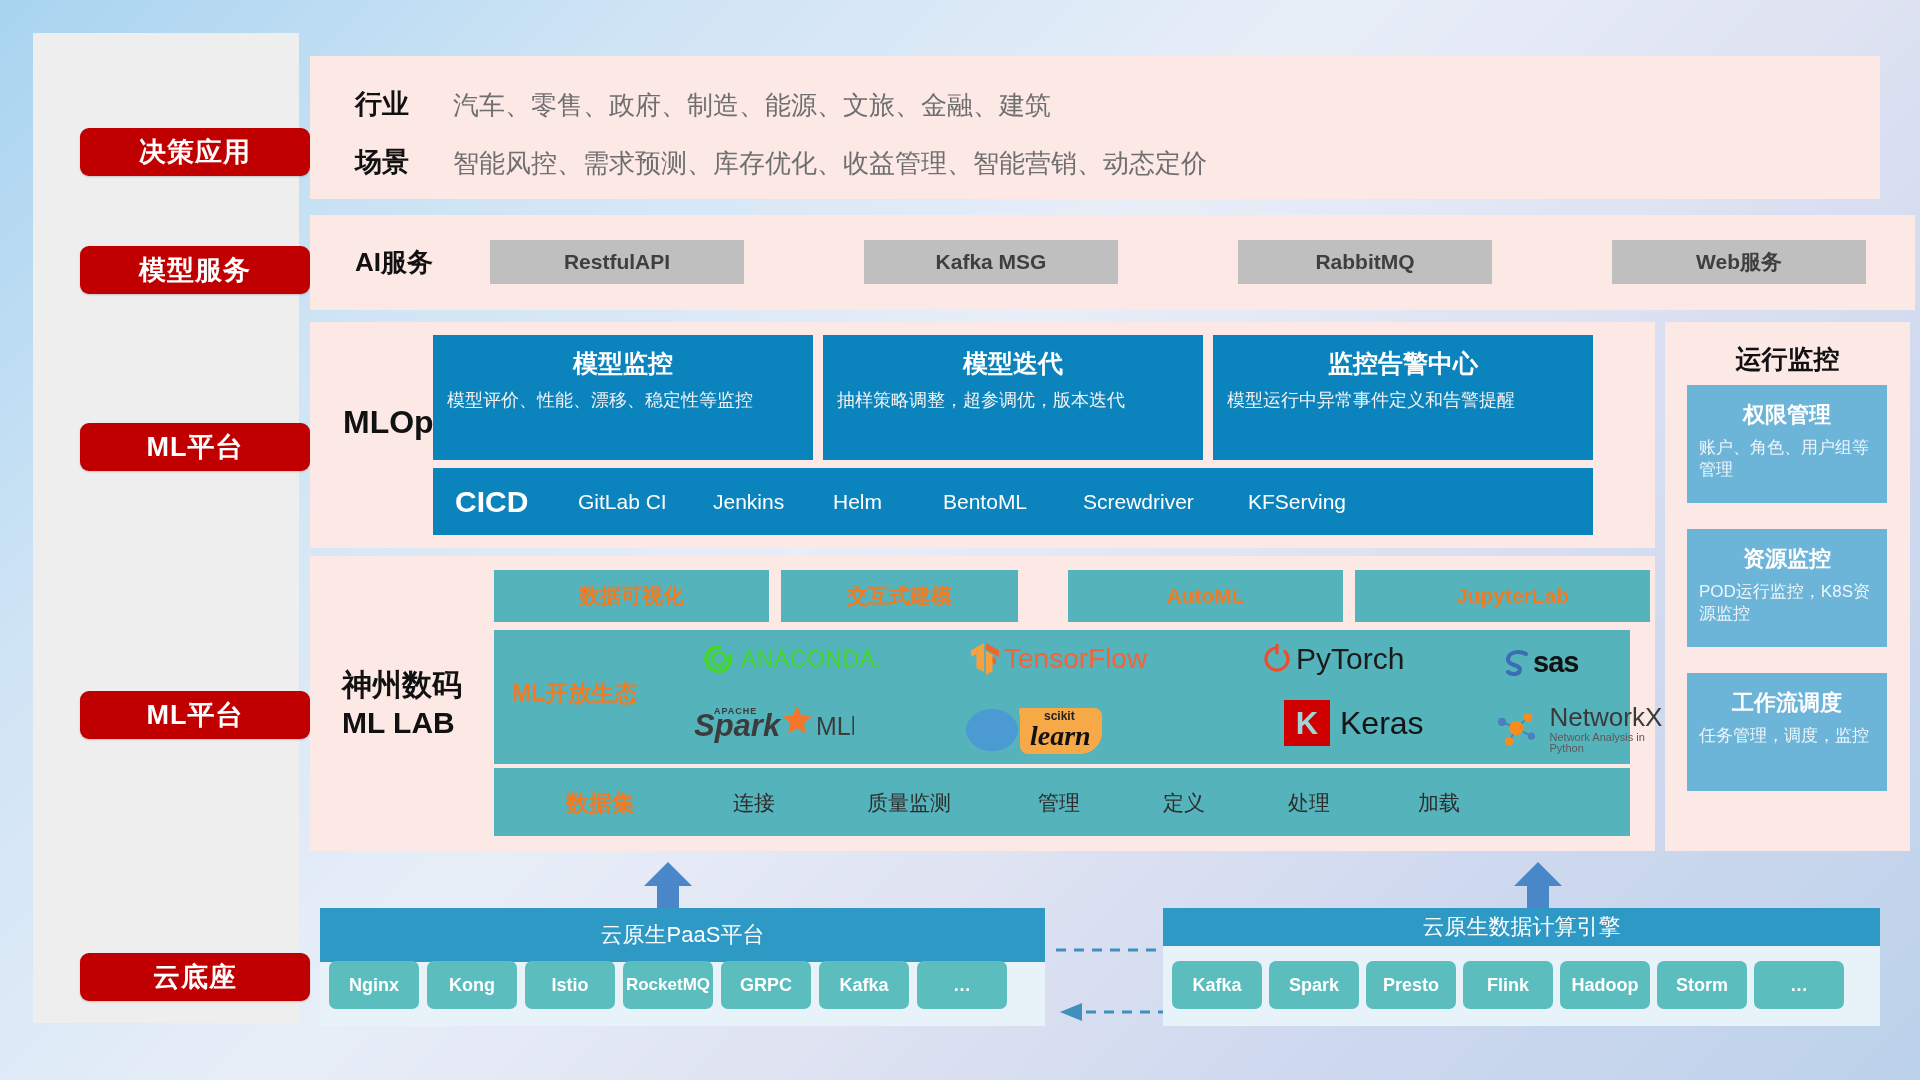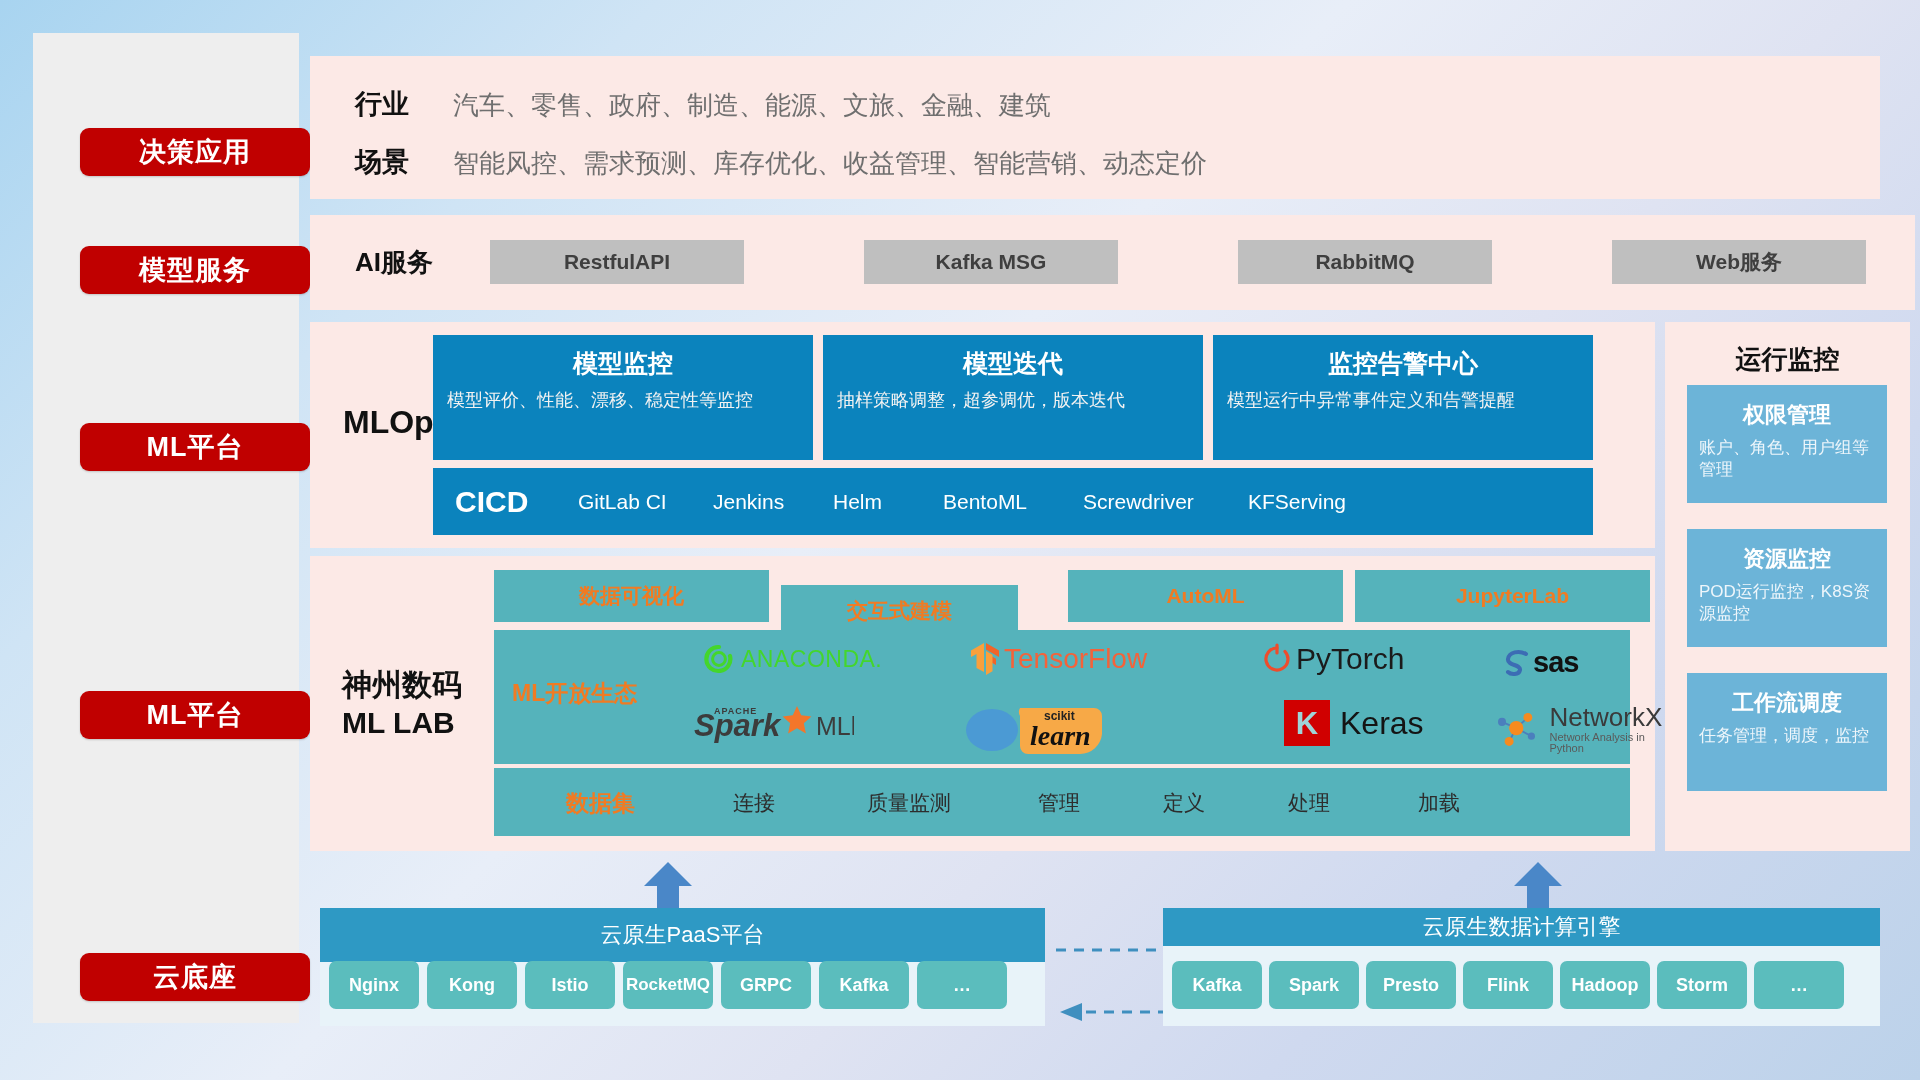--- a/index.html
+++ b/index.html
@@ -144,21 +144,21 @@
 
   <div class="panel" style="left:310px;top:556px;width:1345px;height:295px;">
     <div class="rowlabel" style="left:32px;top:110px;font-size:30px;line-height:1.25;">
       <div>神州数码</div>
       <div>ML LAB</div>
     </div>
 
     <div class="tealchip" style="left:184px;top:14px;width:275px;">
         <span>数据可视化</span>
       </div>
-    <div class="tealchip" style="left:471px;top:14px;width:237px;margin-top:15px;">
+    <div class="tealchip" style="left:471px;top:14px;width:237px;">
         <span>交互式建模</span>
       </div>
     <div class="tealchip" style="left:758px;top:14px;width:275px;">
         <span>AutoML</span>
       </div>
     <div class="tealchip" style="left:1045px;top:14px;width:275px;padding-left:20px;">
         <span>JupyterLab</span>
       </div>
 
     <div class="tealband" style="left:184px;top:74px;width:1136px;height:134px;">

